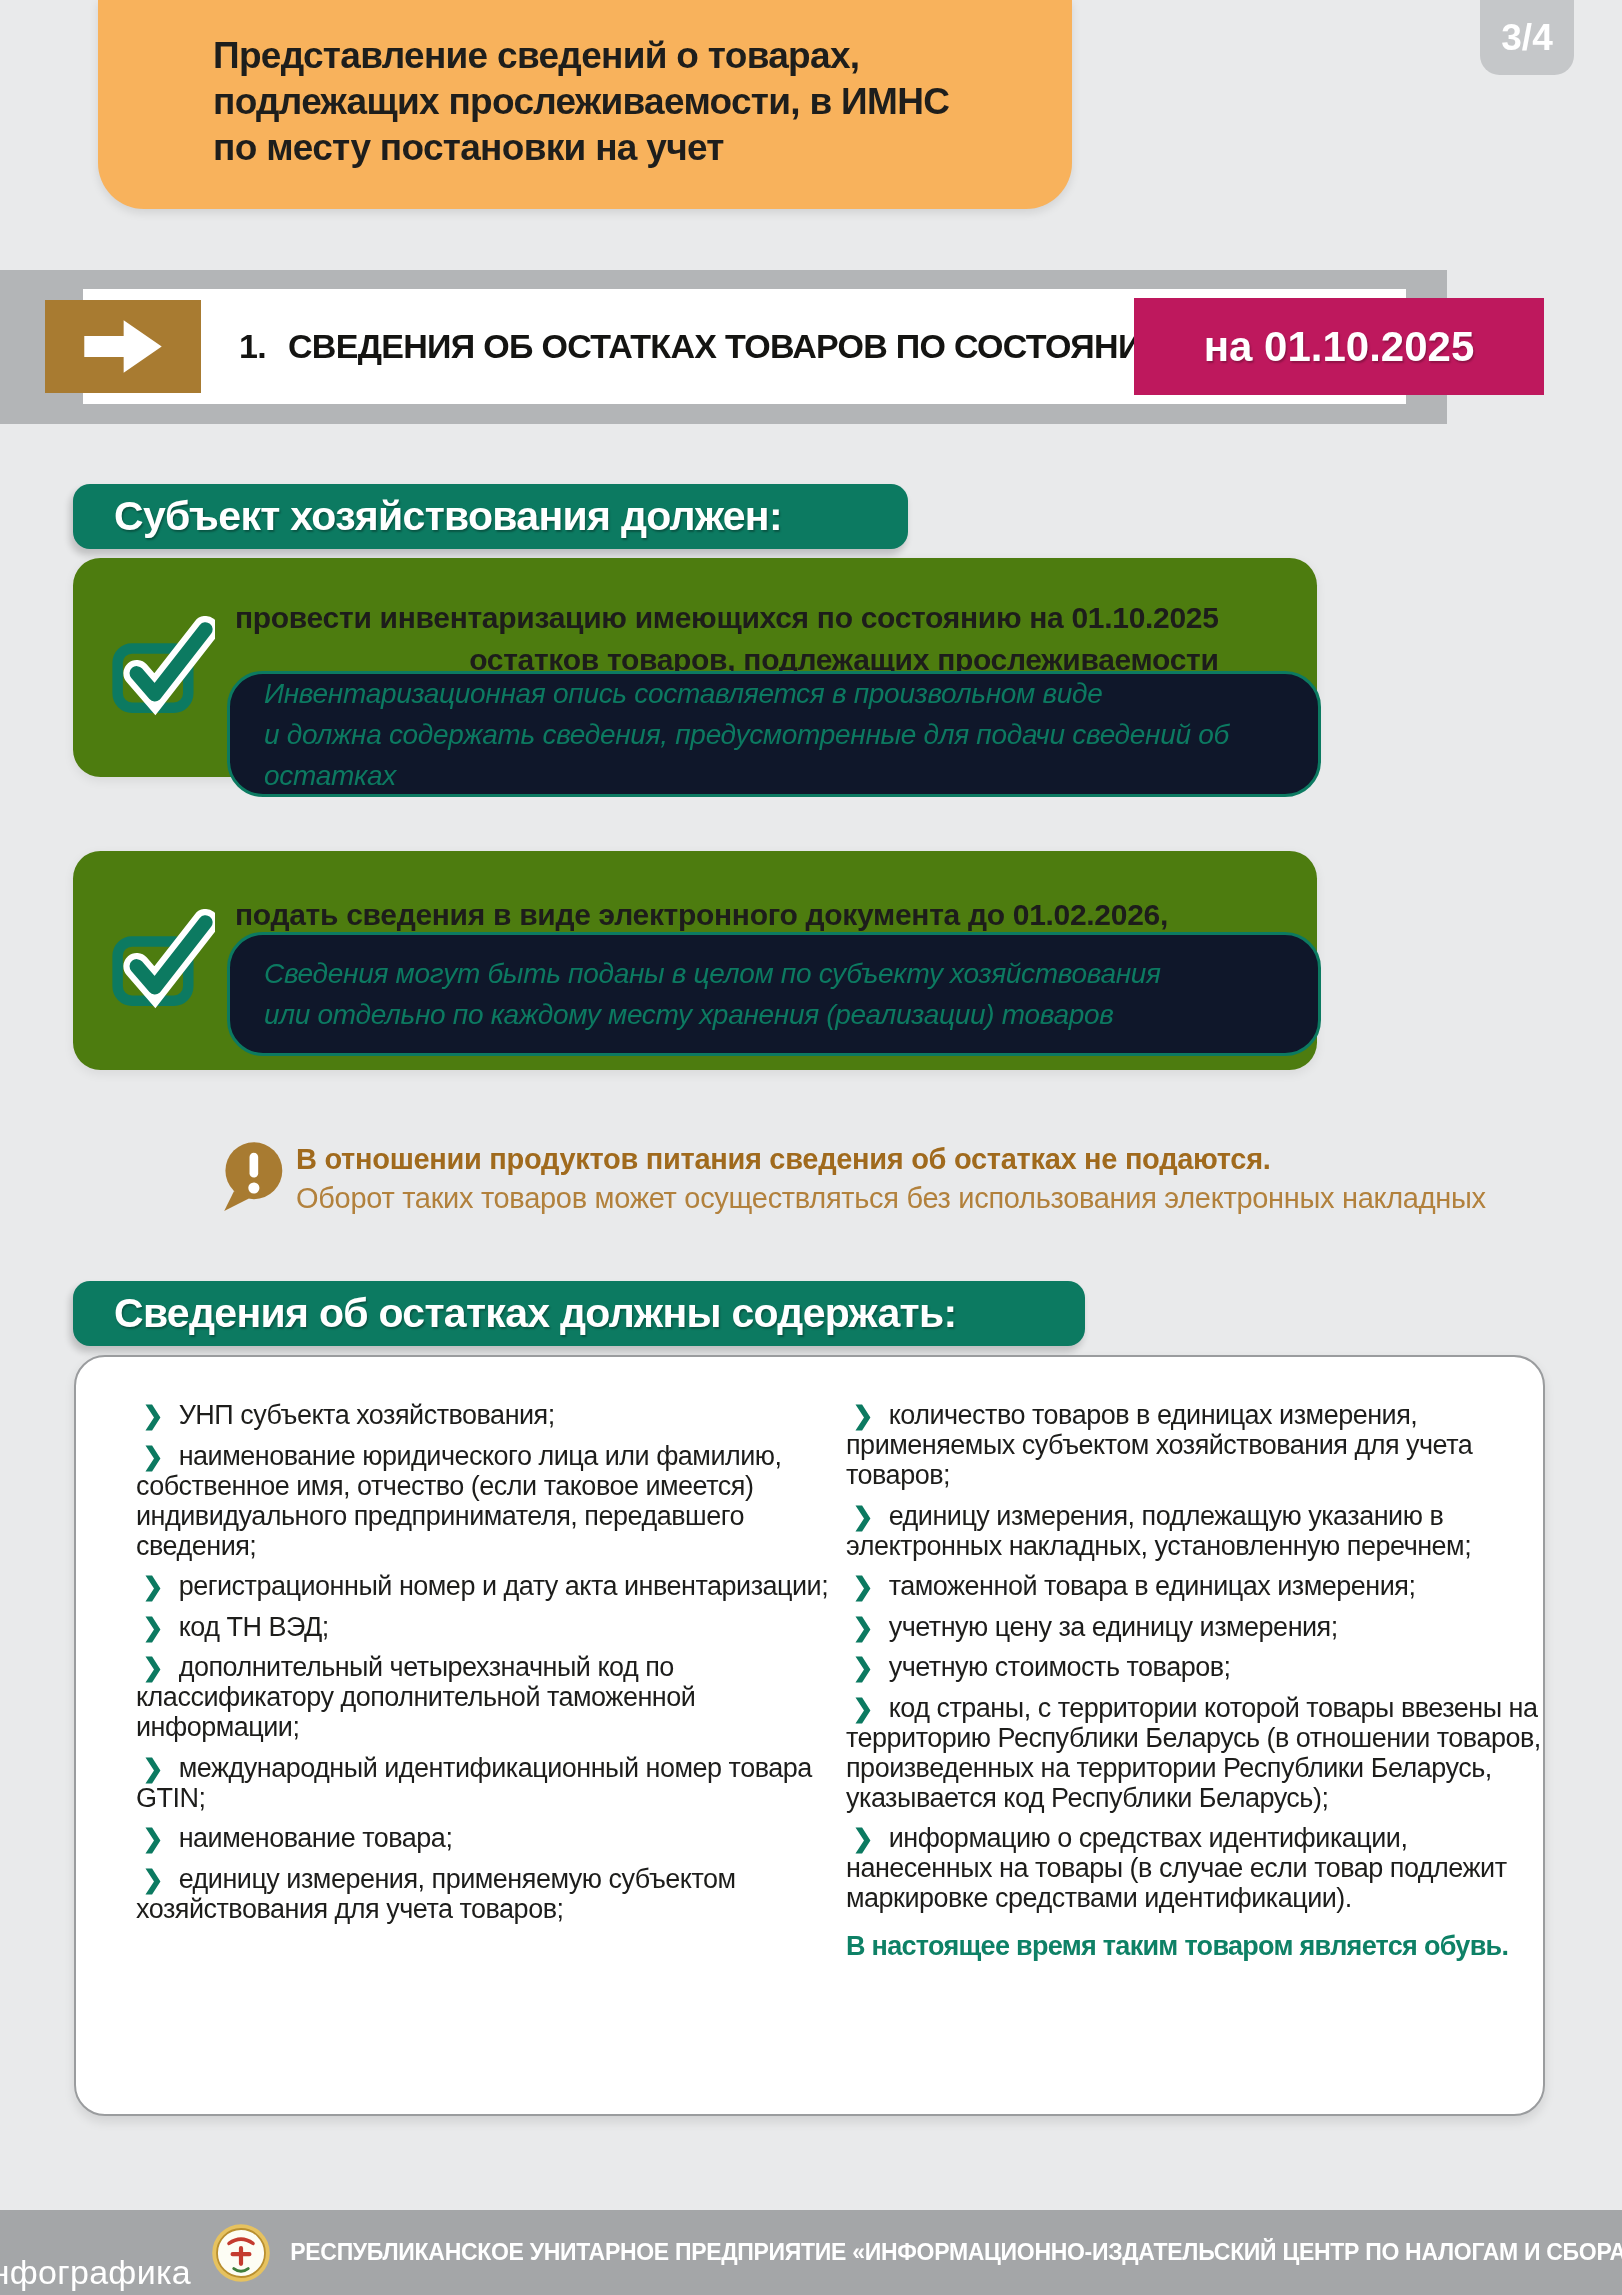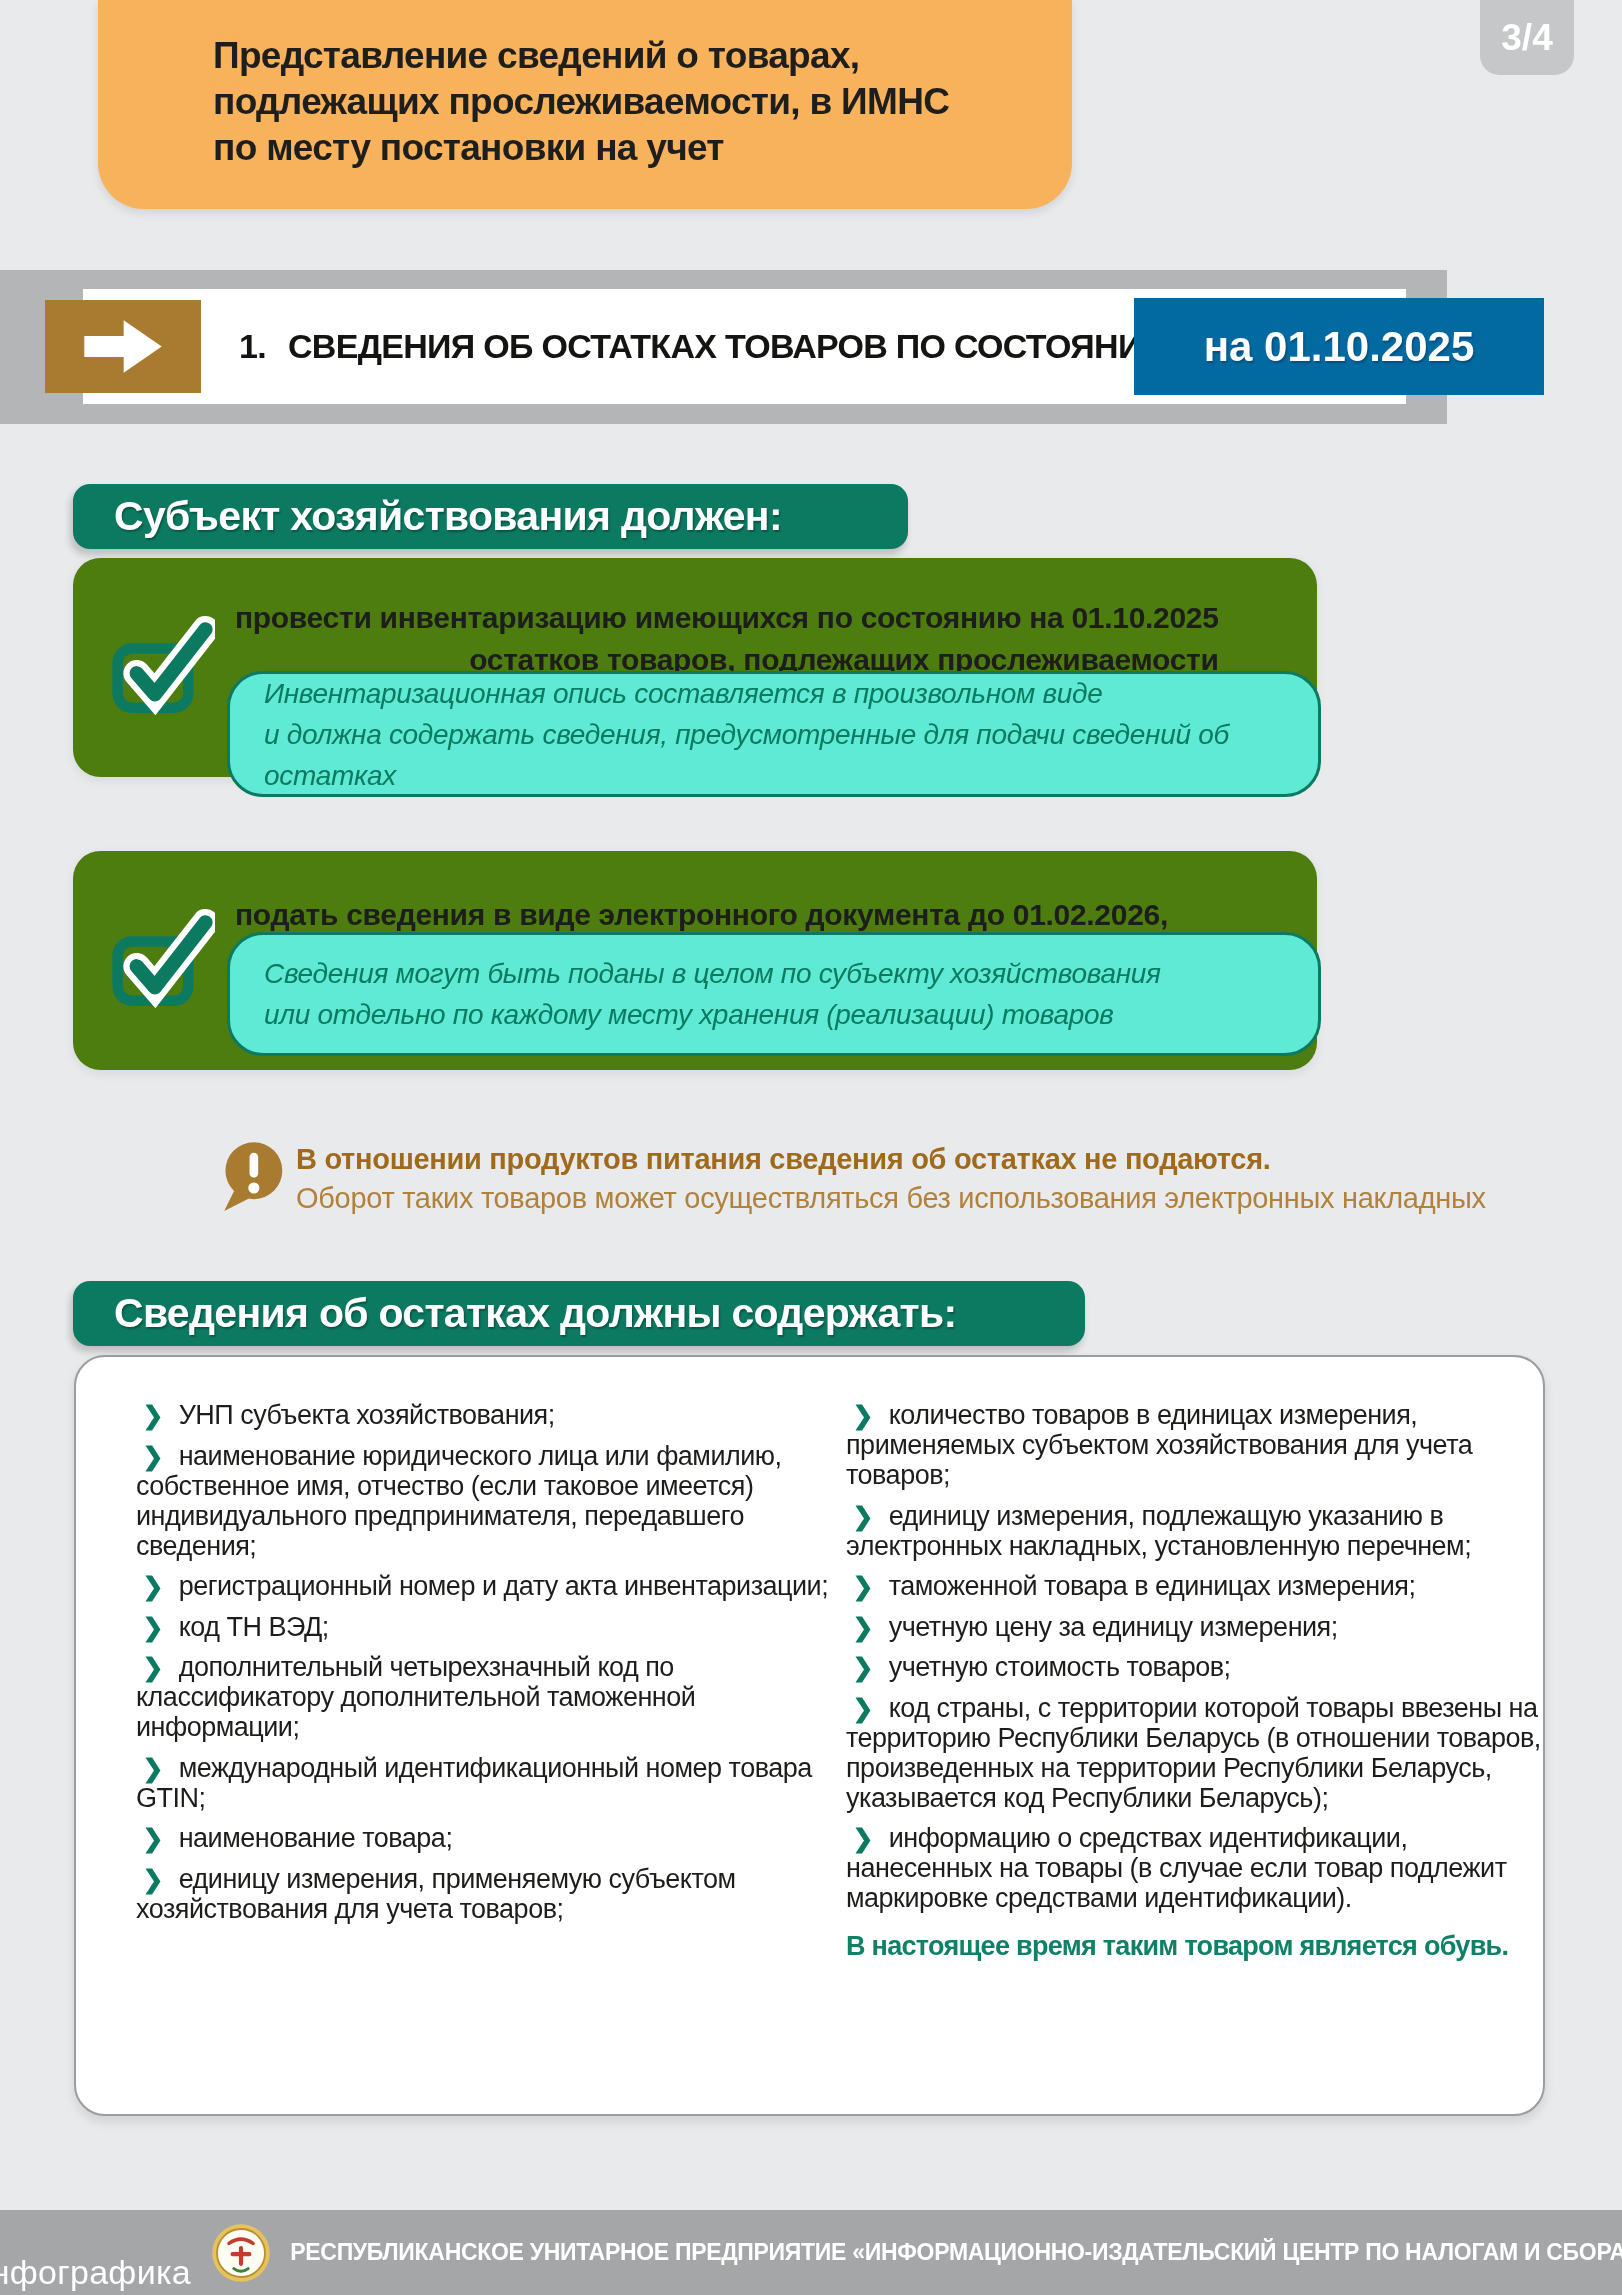--- a/index.html
+++ b/index.html
@@ -16,42 +16,42 @@
     font-size:37px;font-weight:bold;color:#ffffff;}
 
   
   .banner-band{position:absolute;left:0;top:270px;width:1447px;height:154px;background:#b3b5b7;}
   .banner-white{position:absolute;left:83px;top:289px;width:1323px;height:115px;background:#ffffff;}
   .arrow-box{position:absolute;left:45px;top:300px;width:156px;height:93px;background:#a87b31;
     display:flex;align-items:center;justify-content:center;}
   .banner-title{position:absolute;left:239px;top:289px;height:115px;display:flex;align-items:center;
     font-size:34px;font-weight:bold;letter-spacing:-0.7px;color:#141412;white-space:nowrap;}
   .banner-title .num{margin-right:22px;}
-  .date-box{position:absolute;left:1134px;top:298px;width:410px;height:97px;background:#0369a1;
+  .date-box{position:absolute;left:1134px;top:298px;width:410px;height:97px;background:#be185d;
     display:flex;align-items:center;justify-content:center;font-size:42px;font-weight:bold;
     color:#ffffff;text-shadow:1.3px 2px 2px rgba(0,0,0,.25);}
 
   
   .teal-heading{position:absolute;background:#0c7a61;border-radius:17px;display:flex;align-items:center;
     padding-left:41px;font-size:41px;font-weight:bold;color:#ffffff;letter-spacing:-0.7px;
     text-shadow:1.3px 2px 2px rgba(0,0,0,.30);box-shadow:-2.6px 5.2px 7.9px rgba(0,0,0,.18);}
   .teal-heading.h1{left:73px;top:484px;width:794px;height:65px;}
   .teal-heading.h2{left:73px;top:1281px;width:971px;height:65px;text-align:right;}
 
   
   .card{position:absolute;left:73px;width:1244px;background:#4d7c0f;border-radius:27.5px;
     box-shadow:0 3.9px 10.5px rgba(0,0,0,.07);text-align:right;}
   .card.c1{top:558px;height:219px;}
   .card.c2{top:851px;height:219px;}
   .check-icon{position:absolute;left:37px;top:58px;width:105px;height:105px;}
   .card-text{position:absolute;left:162px;top:39px;font-size:30px;font-weight:bold;
     line-height:42px;letter-spacing:-0.3px;color:#1d1d1b;}
   .card.c2 .card-text{top:43px;line-height:42px;display:grid;row-gap:19.6px;}
 
-  .note-box{position:absolute;left:227px;width:1094px;background:#5eead4;border:3.9px solid #0c7a61;
+  .note-box{position:absolute;left:227px;width:1094px;background:#0f172a;border:3.9px solid #0c7a61;
     border-radius:36px;display:flex;flex-direction:column;justify-content:center;
     padding-left:34px;box-sizing:border-box;font-style:italic;font-size:28px;line-height:41px;
     letter-spacing:-0.3px;color:#0c7a61;}
   .note-box.n1{top:671px;height:126px;}
   .note-box.n2{top:932px;height:124px;}
 
   
   .warn-icon{position:absolute;left:218px;top:1139px;width:68px;height:77px;}
   .warn-text{position:absolute;left:296px;top:1140px;font-size:29px;line-height:39px;
     letter-spacing:-0.3px;color:#b2813c;}

